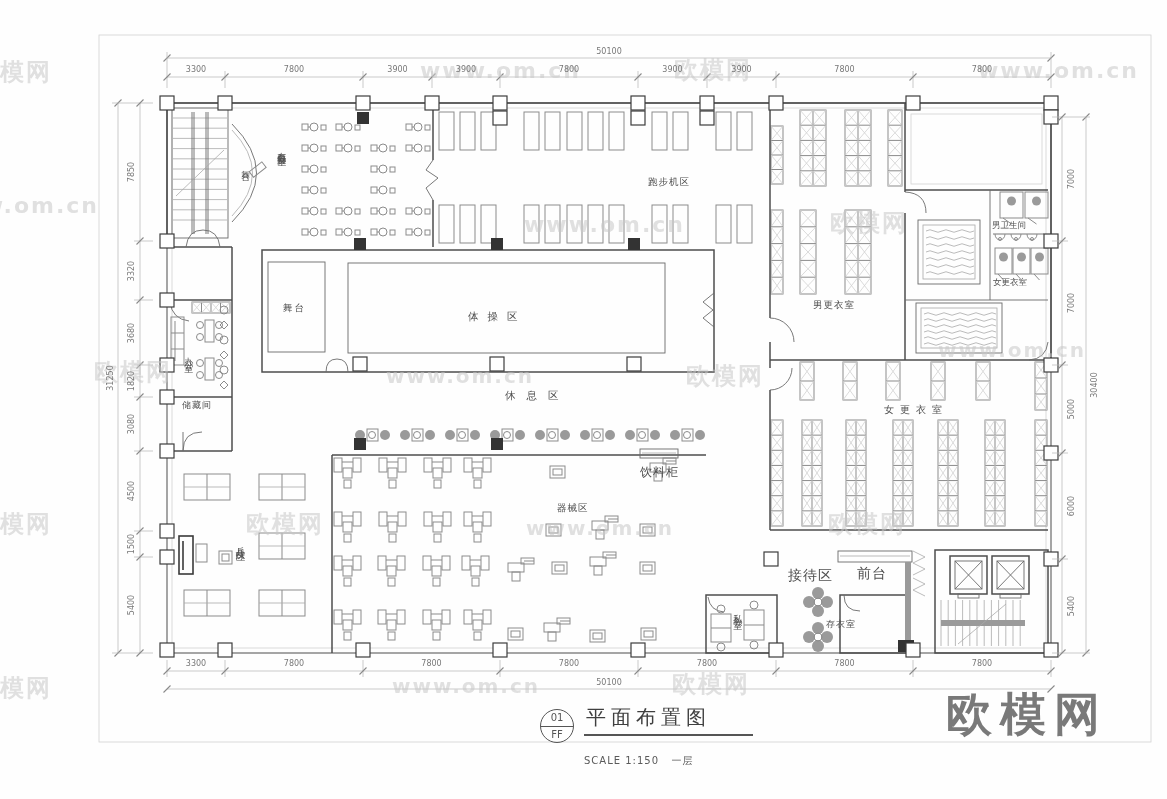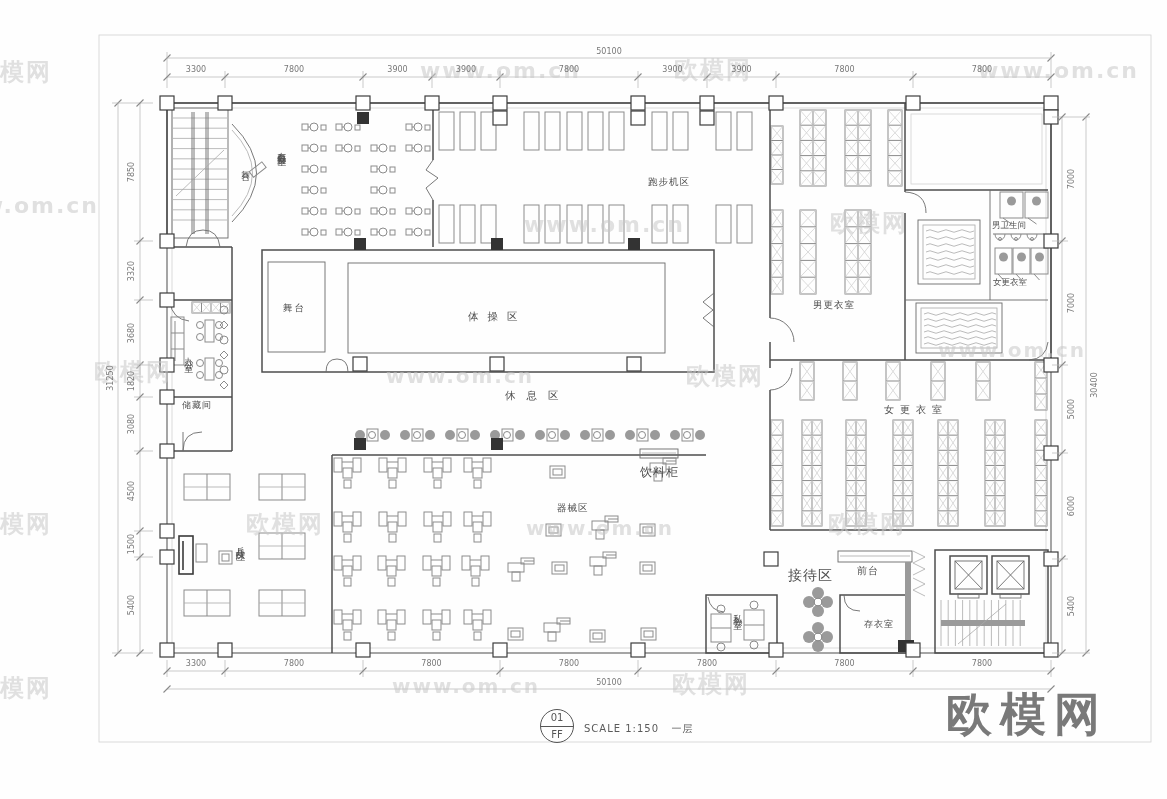--- a/index.html
+++ b/index.html
@@ -1094,22 +1094,22 @@
       <div class="rlabel" style="left: 182px; top: 400px; font-size: 9px; letter-spacing: 1px;">储藏间</div>
       <div class="rlabel" style="left: 813px; top: 299px; font-size: 9.5px; letter-spacing: 1px;">男更衣室</div>
       <div class="rlabel" style="left: 992px; top: 220px; font-size: 8.5px; letter-spacing: 0px;">男卫生间</div>
       <div class="rlabel" style="left: 993px; top: 277px; font-size: 8.5px; letter-spacing: 0px;">女更衣室</div>
       <div class="rlabel" style="left: 884px; top: 404px; font-size: 10px; letter-spacing: 6px;">女更衣室</div>
       <div class="rlabel" style="left: 557px; top: 502px; font-size: 9.5px; letter-spacing: 1px;">器械区</div>
       <div class="rlabel" style="left: 640px; top: 465px; font-size: 12px; letter-spacing: 1px;">饮料柜</div>
       <div class="rlabel vert" style="left: 235px; top: 539px; font-size: 9.5px; letter-spacing: 2px;">乒乓球区</div>
       <div class="rlabel vert" style="left: 732px; top: 607px; font-size: 9px; letter-spacing: 3px;">私教室</div>
       <div class="rlabel" style="left: 788px; top: 567px; font-size: 14px; letter-spacing: 1px;">接待区</div>
-      <div class="rlabel" style="left: 857px; top: 565px; font-size: 10px; letter-spacing: 1px;">前台</div>
-      <div class="rlabel" style="left: 864px; top: 619px; font-size: 9px; letter-spacing: 1px;">存衣室</div>
+      <div class="rlabel" style="left: 857px; top: 565px; font-size: 14px; letter-spacing: 1px;">前台</div>
+      <div class="rlabel" style="left: 826px; top: 619px; font-size: 9px; letter-spacing: 1px;">存衣室</div>
     </div>
   <div id="dim-layer">
       <span class="dim-num" style="left: 196px; top: 69px;">3300</span>
       <span class="dim-num" style="left: 294px; top: 69px;">7800</span>
       <span class="dim-num" style="left: 397.5px; top: 69px;">3900</span>
       <span class="dim-num" style="left: 466px; top: 69px;">3900</span>
       <span class="dim-num" style="left: 569px; top: 69px;">7800</span>
       <span class="dim-num" style="left: 672.5px; top: 69px;">3900</span>
       <span class="dim-num" style="left: 741.5px; top: 69px;">3900</span>
       <span class="dim-num" style="left: 844.5px; top: 69px;">7800</span>
@@ -1139,19 +1139,20 @@
       <span class="dim-num vert" style="left: 1071px; top: 606px;">5400</span>
       <span class="dim-num vert" style="left: 1094px; top: 385px;">30400</span>
     </div>
 
   <div class="title-block">
     <div class="tb-bubble">
       <span class="tb-num">01</span>
       <span class="tb-code">FF</span>
     </div>
     <div class="tb-main">
+      <div class="tb-title">平面布置图</div>
       <div class="tb-sub">
         <span>SCALE 1:150</span>
         &nbsp;&nbsp;<span>一层</span>
       </div>
     </div>
   </div>
 </div>
 
 </body></html>

